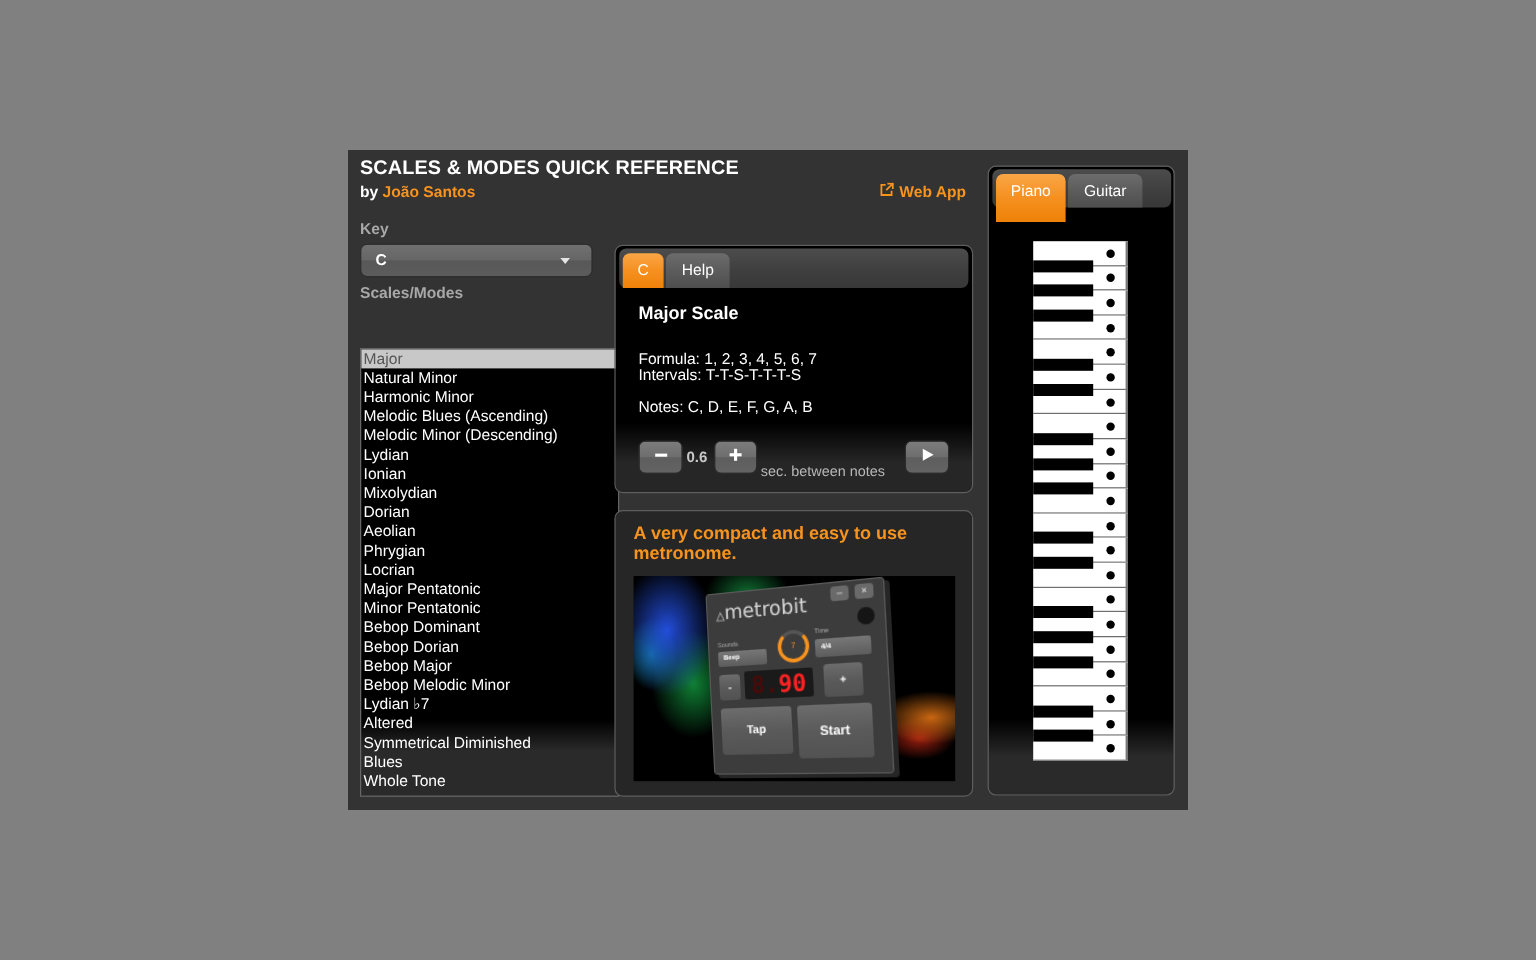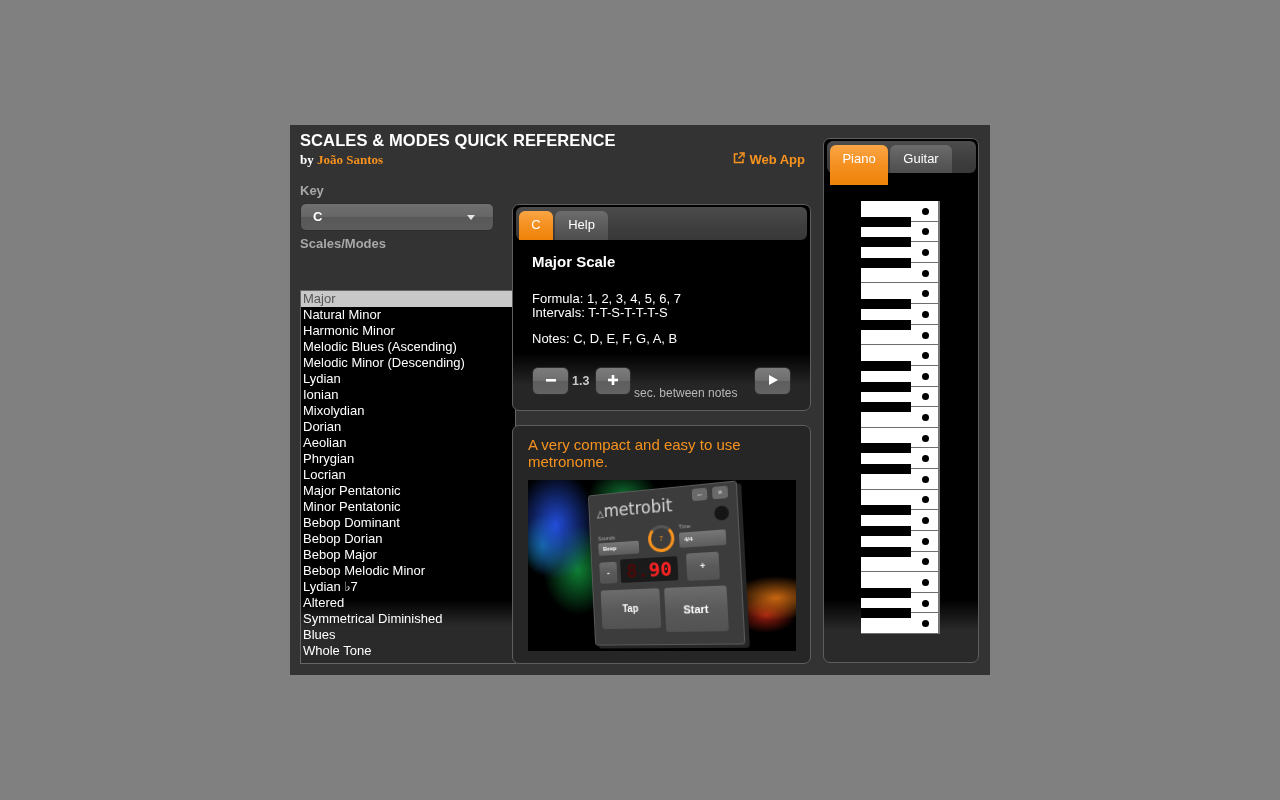--- a/index.html
+++ b/index.html
@@ -4,21 +4,21 @@
 <style>
   html, body { margin:0; padding:0; }
   body {
     width:1280px; height:800px; overflow:hidden; position:relative;
     background:#808080;
     font-family:"Liberation Sans", sans-serif;
   }
   .app { position:absolute; left:290px; top:125px; width:700px; height:550px; background:#333333; }
 
   .title { position:absolute; left:10px; top:5px; font-size:16.5px; font-weight:bold; color:#ffffff; line-height:20px; letter-spacing:0.1px; white-space:nowrap; }
-  .byline { position:absolute; left:10px; top:27px; font-size:13px; font-weight:bold; line-height:16px; color:#ffffff; white-space:nowrap;font-family:Liberation Serif, serif; }
+  .byline { position:absolute; left:10px; top:27px; font-size:13px; font-weight:bold; line-height:16px; color:#ffffff; white-space:nowrap; }
   .byline .author { color:#f7931e; }
   .webapp { position:absolute; right:185px; top:27px; font-size:13px; font-weight:bold; line-height:16px; color:#f7931e; white-space:nowrap; display:flex; gap:4px; cursor:pointer; }
   .webapp svg { display:block; }
 
   .label { position:absolute; left:10px; font-size:13px; font-weight:bold; color:#a8a8a8; line-height:16px; }
   .select {
     position:absolute; left:10px; width:194px; height:28px; box-sizing:border-box;
     border-radius:6px; border:1px solid #2e2e2e;
     background:linear-gradient(#707070 0%, #666 48%, #585858 52%, #5c5c5c 100%);
     color:#fff; font-size:13px; font-weight:bold; line-height:26px; padding-left:12px; cursor:pointer;
@@ -44,21 +44,21 @@
   .tab.active { background:linear-gradient(#f9a646, #f59020 50%, #ef8208); }
 
   .scale-title { position:absolute; left:19px; top:48px; font-size:15px; font-weight:bold; color:#fff; line-height:18px; }
   .scale-line { position:absolute; left:19px; font-size:13px; color:#fff; line-height:16px; white-space:nowrap; }
 
   .btn { position:absolute; top:162px; height:28px; box-sizing:border-box; border-radius:6px; border:1px solid #2c2c2c; cursor:pointer;
     background:linear-gradient(#7c7c7c, #6e6e6e 48%, #5e5e5e 52%, #636363); display:flex; align-items:center; justify-content:center; }
   .delay-value { position:absolute; left:59px; top:168px; font-size:12.5px; font-weight:bold; color:#c8c8c8; line-height:16px; }
   .delay-unit { position:absolute; left:121px; top:180px; font-size:12px; color:#b8b8b8; line-height:16px; white-space:nowrap; }
 
-  .promo-text { position:absolute; left:15px; top:10px; width:268px; font-size:15px; font-weight:normal; color:#f7931e; line-height:17px; }
+  .promo-text { position:absolute; left:15px; top:10px; width:268px; font-size:15px; font-weight:bold; color:#f7931e; line-height:17px; }
   .promo-img { position:absolute; left:15px; top:54px; width:268px; height:171px; overflow:hidden; cursor:pointer;
     background:
       radial-gradient(ellipse 40px 55px at 28px 45px, rgba(40,90,255,0.85), rgba(40,90,255,0) 100%),
       radial-gradient(ellipse 35px 45px at 50px 90px, rgba(20,170,70,0.75), rgba(20,170,70,0) 100%),
       radial-gradient(ellipse 35px 25px at 95px 15px, rgba(30,200,90,0.55), rgba(30,200,90,0) 100%),
       radial-gradient(ellipse 22px 30px at 15px 65px, rgba(20,220,220,0.5), rgba(20,220,220,0) 100%),
       radial-gradient(ellipse 45px 22px at 248px 118px, rgba(235,120,20,0.85), rgba(235,120,20,0) 100%),
       radial-gradient(ellipse 30px 18px at 238px 135px, rgba(210,40,20,0.75), rgba(210,40,20,0) 100%),
       #000;
   }
@@ -154,21 +154,21 @@
       <span>C, D, E, F, G, A, B</span>
     </div>
 
     <div class="btn" style="left:19px; width:37px;">
       <span>
         <svg width="12" height="12" viewBox="0 0 12 12">
             <rect x="1" y="5" width="10" height="2.6" fill="#fff"></rect>
           </svg>
       </span>
     </div>
-    <div class="delay-value">1.3</div>
+    <div class="delay-value">0.6</div>
     <div class="btn" style="left:82px; width:36px;">
       <span>
         <svg width="12" height="12" viewBox="0 0 12 12">
             <rect x="1" y="4.7" width="10" height="2.6" fill="#fff"></rect>
             <rect x="4.7" y="1" width="2.6" height="10" fill="#fff"></rect>
           </svg>
       </span>
     </div>
     <div class="delay-unit">sec. between notes</div>
     <div class="btn" style="left:241px; width:37px;">

